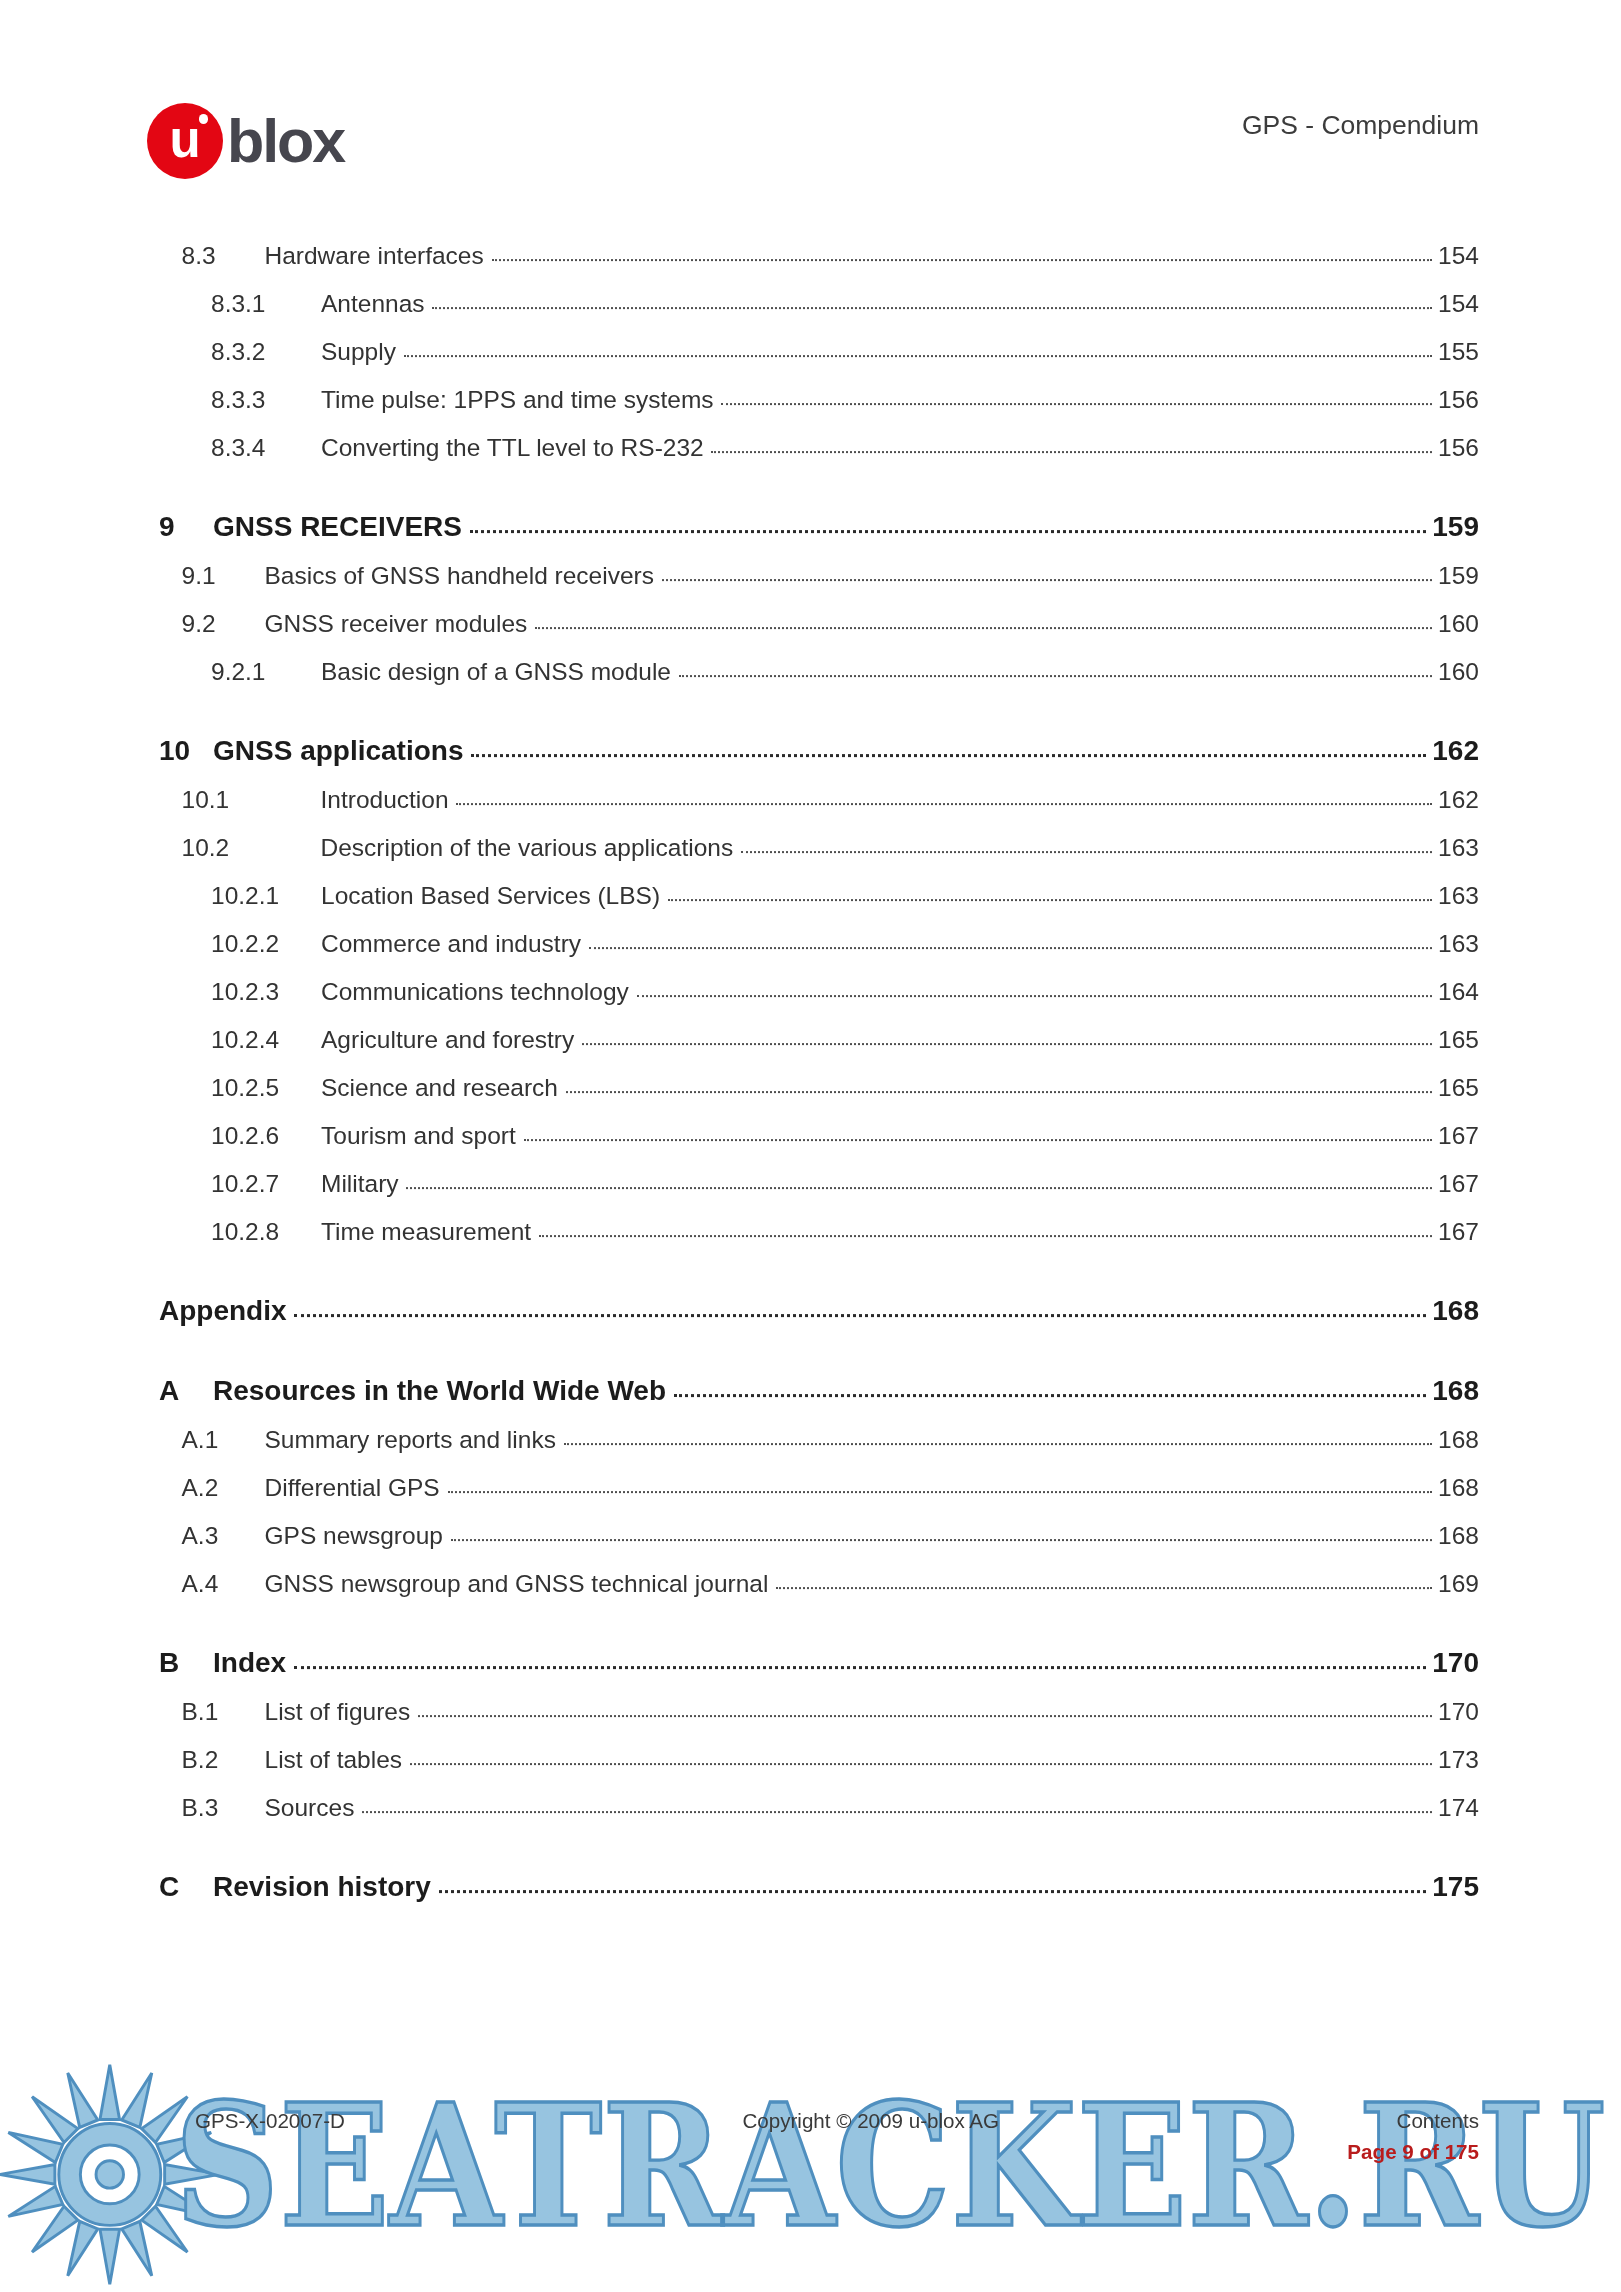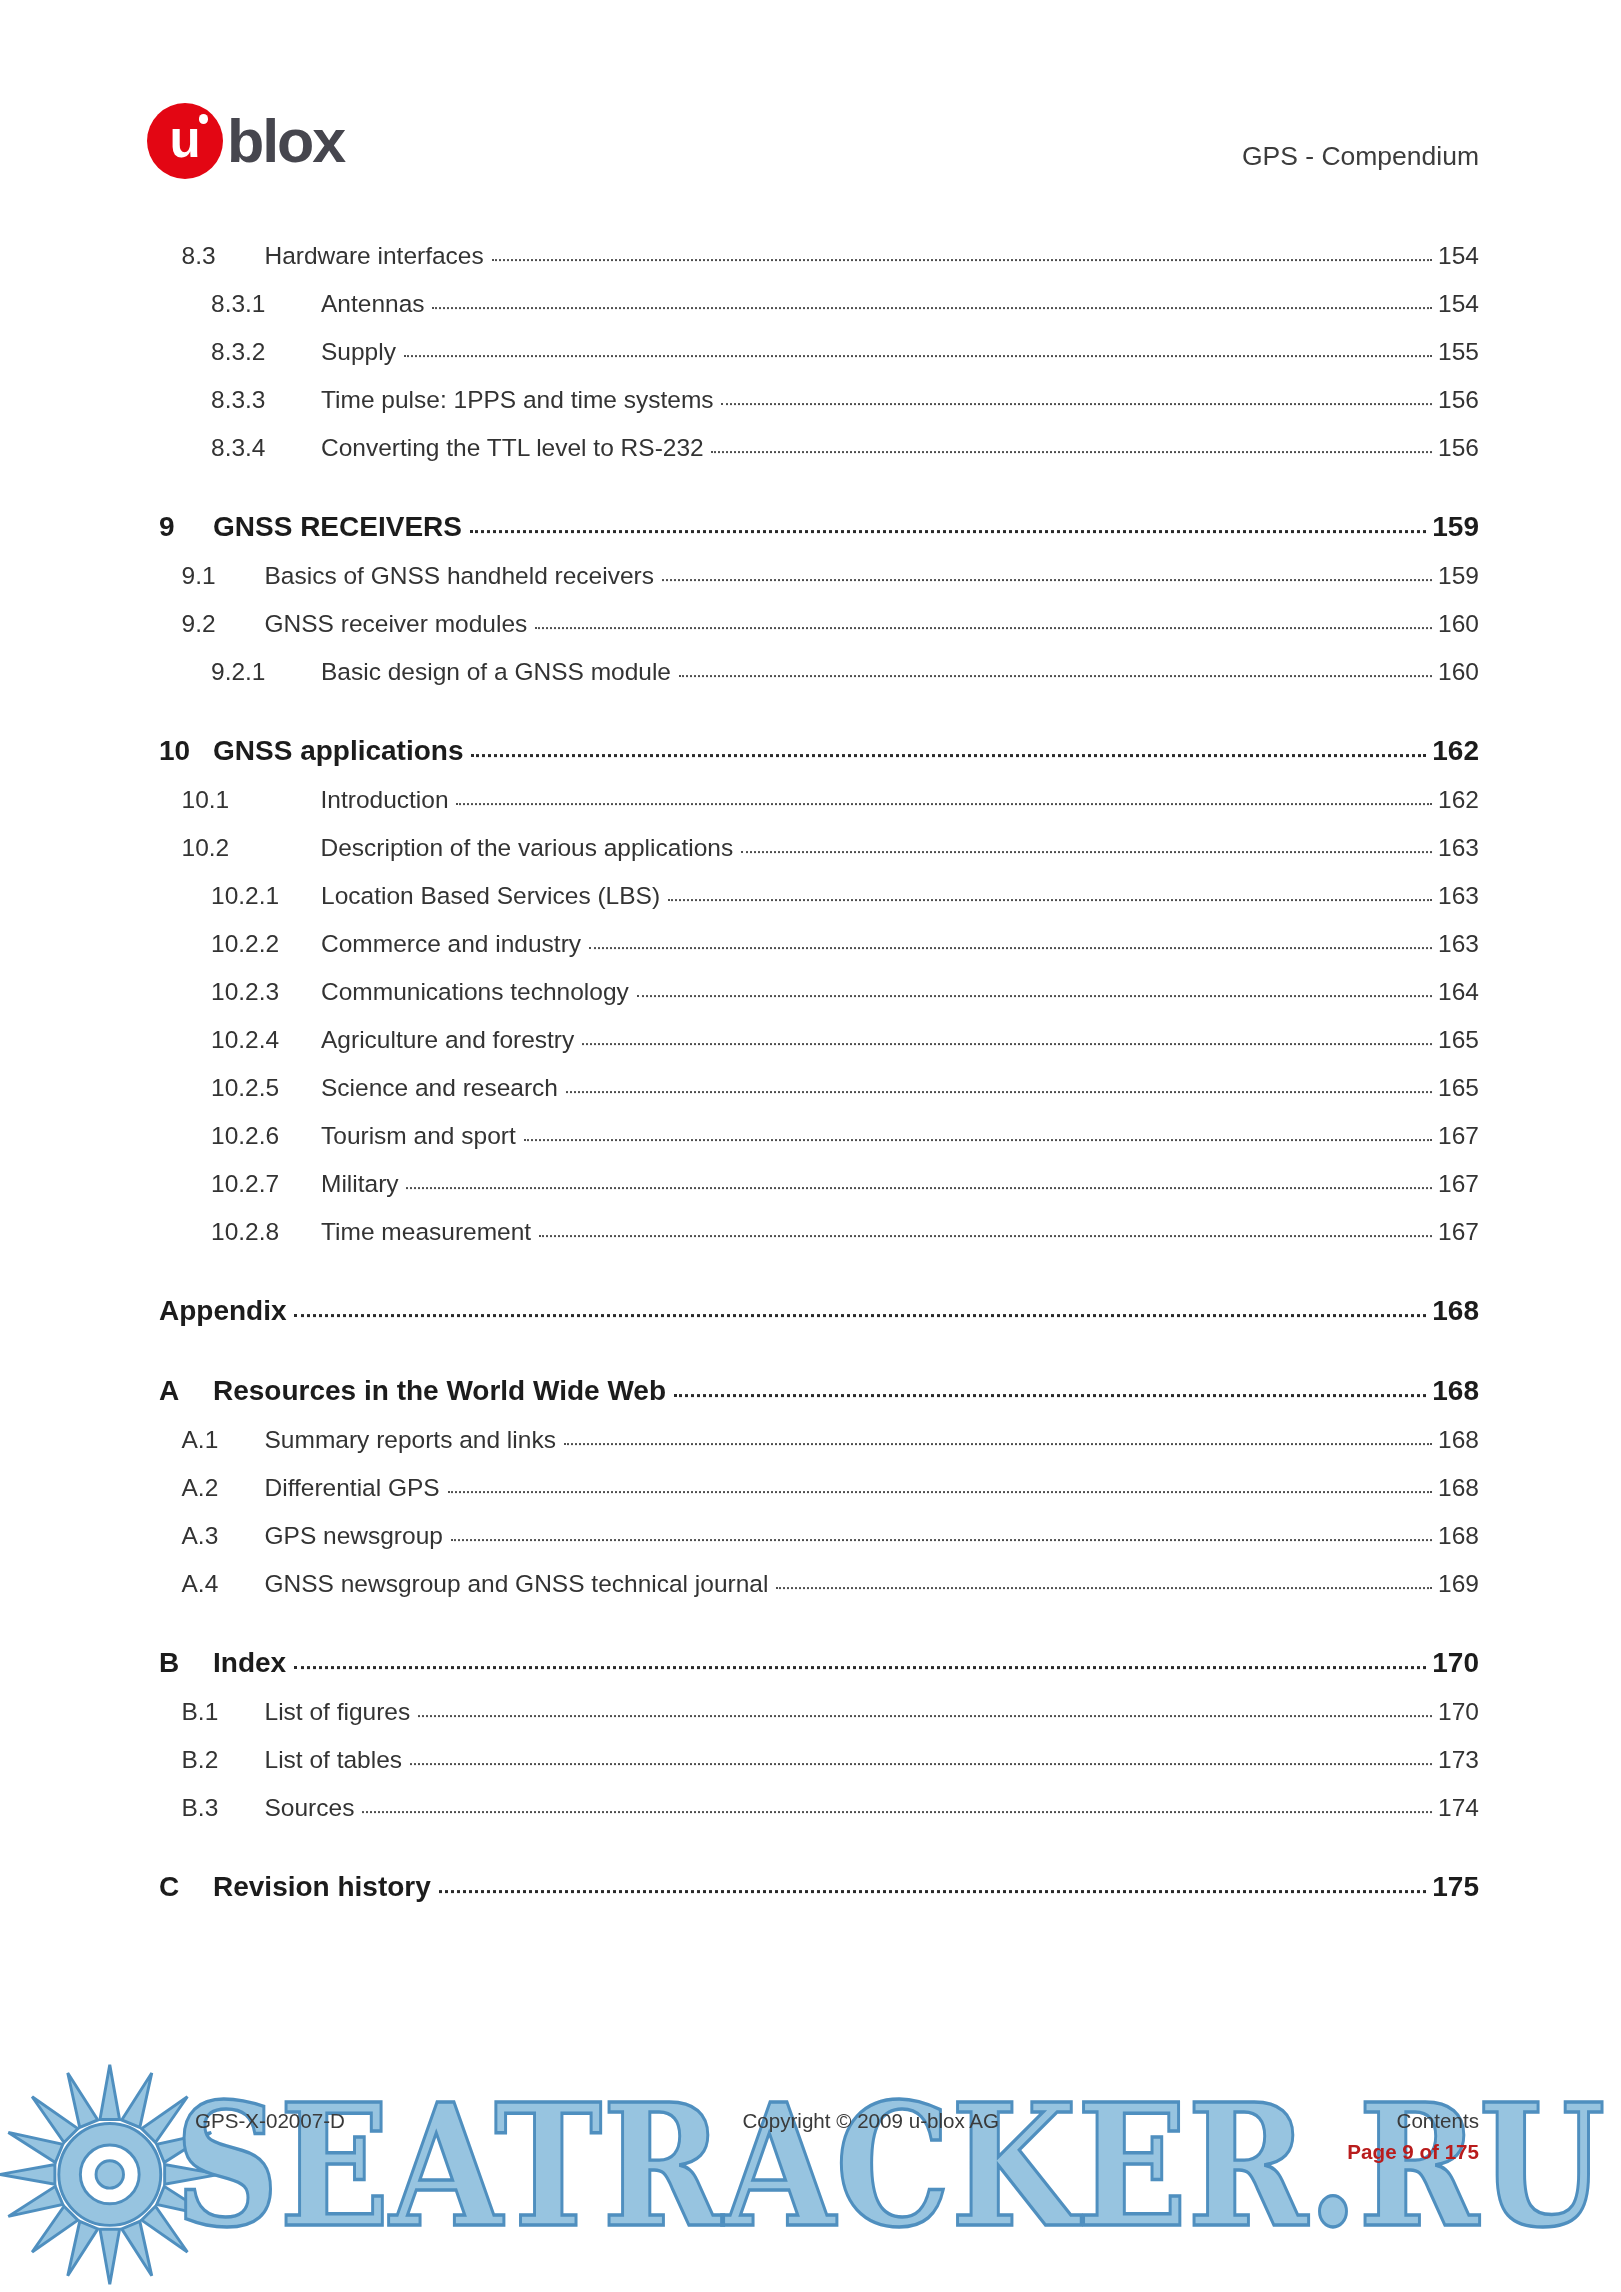--- a/index.html
+++ b/index.html
@@ -51,21 +51,21 @@
     font-size: 61px;
     font-weight: bold;
     color: #46464e;
     margin-left: 3.9px;
     letter-spacing: -2px;
     text-align: center;
   }
   .doc-title {
     font-size: 26.5px;
     color: #3c3c3c;
-    margin-top: 38px;
+    margin-top: 7px;
   }
 
   
   .toc { margin: 63px 142px 0 159px; }
   .toc-row {
     display: flex;
     align-items: baseline;
     height: 48px;
     font-size: 24.5px;
     color: #333333;

